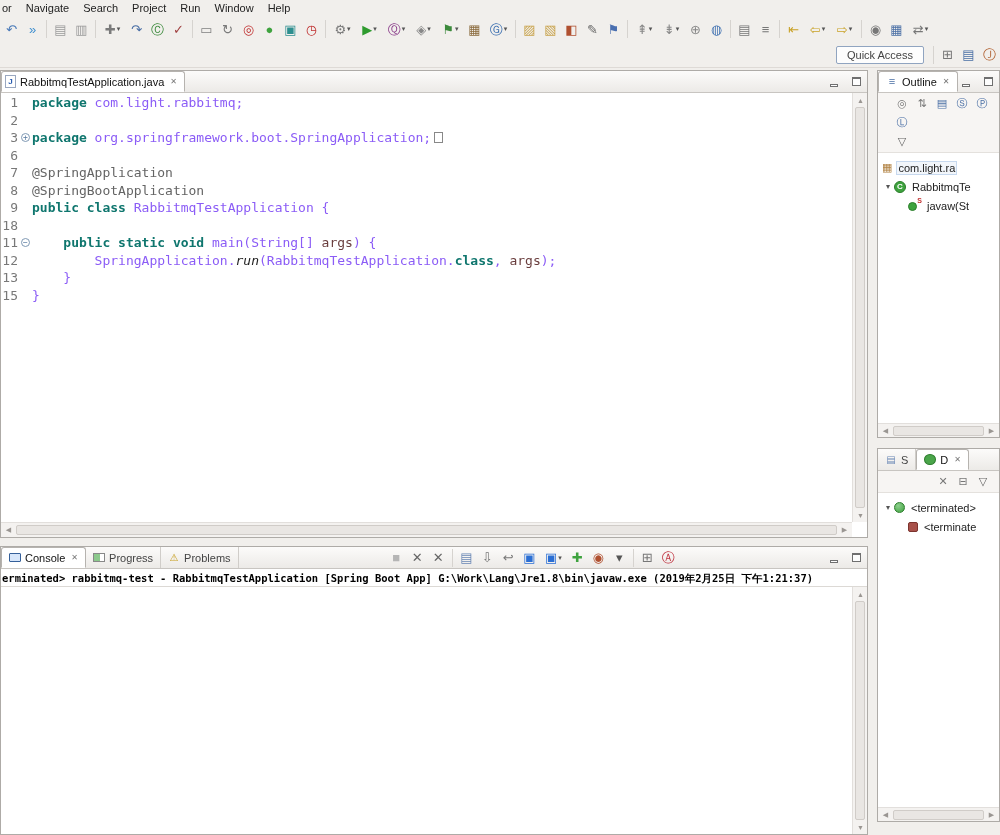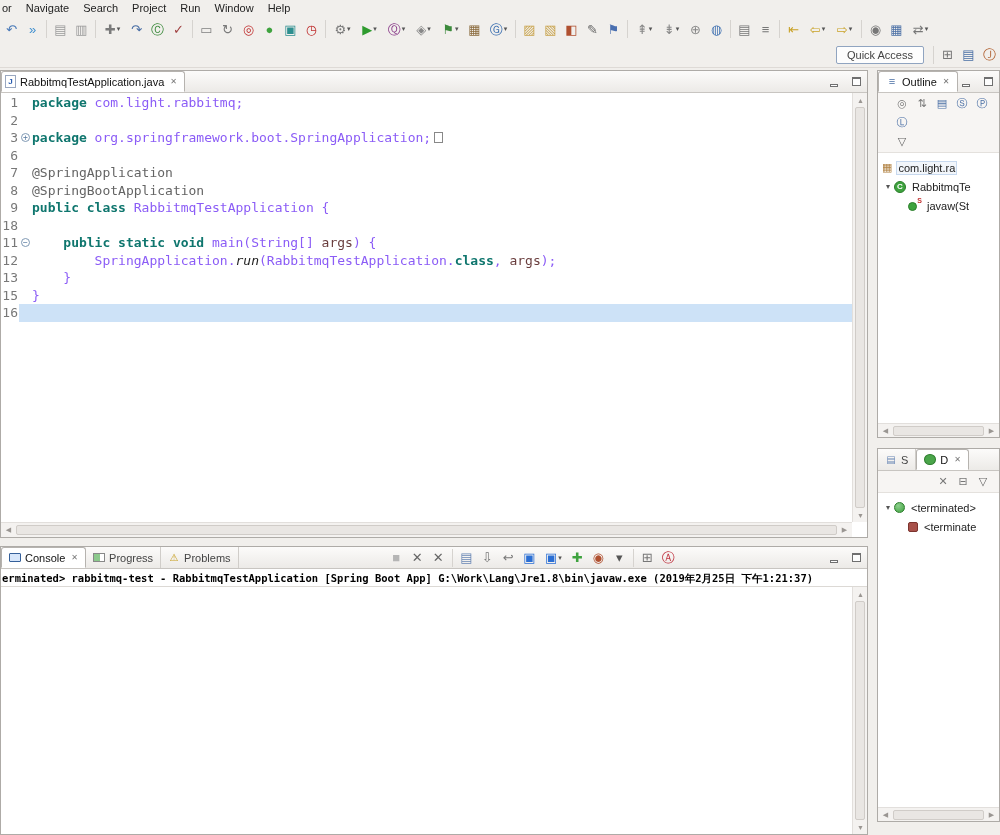--- a/index.html
+++ b/index.html
@@ -387,27 +387,20 @@
               <span class="code-text"><span class="seg plain">    }</span></span>
             </span>
           </div>
           <div class="code-line">
             <span class="ln">15</span>
             <span class="line-body">
               <span class="fold"></span>
               <span class="code-text"><span class="seg plain">}</span></span>
             </span>
           </div>
-          <div class="code-line current">
-            <span class="ln">16</span>
-            <span class="line-body">
-              <span class="fold"></span>
-              <span class="code-text"></span>
-            </span>
-          </div>
         </div>
       <div class="vscroll">
         <span class="sarrow">▲</span>
         <div class="vthumb"></div>
         <span class="sarrow">▼</span>
       </div>
       <div class="hscroll">
         <span class="sarrow">◀</span>
         <div class="hthumb"></div>
         <span class="sarrow">▶</span>

